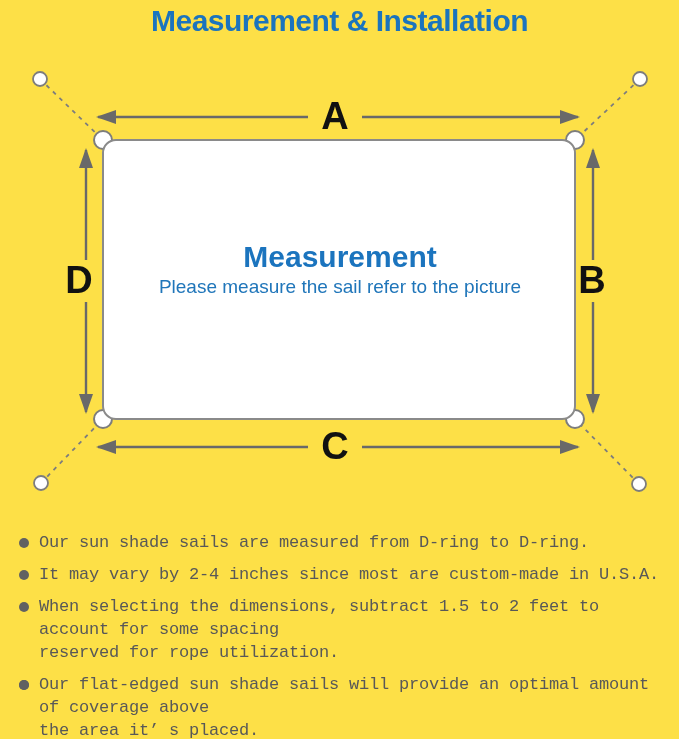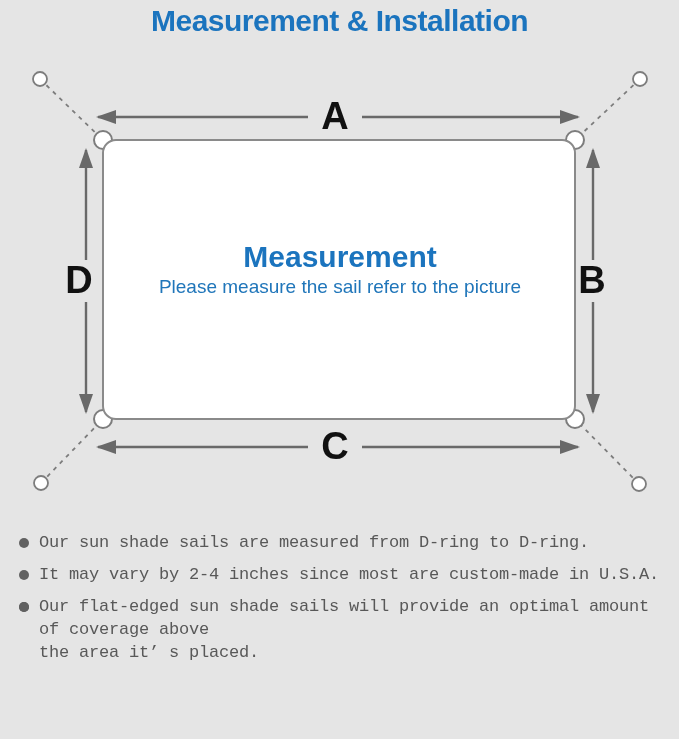--- a/index.html
+++ b/index.html
@@ -8,21 +8,21 @@
     background: #ffffff;
     width: 679px;
     height: 739px;
     font-family: "Liberation Sans", sans-serif;
     overflow: hidden;
   }
   .page {
     position: relative;
     width: 679px;
     height: 739px;
-    background: #e5e5e5;
+    background: #fde047;
   }
   .page-title {
     position: absolute;
     top: 0;
     left: 0;
     width: 679px;
     padding-top: 4px;
     text-align: center;
     font-size: 30px;
     font-weight: bold;
@@ -139,20 +139,25 @@
     <li class="note-item">
       <span class="bullet-dot"></span>
       <span class="note-text">Our sun shade sails are measured from D-ring to D-ring.</span>
     </li>
     <li class="note-item">
       <span class="bullet-dot"></span>
       <span class="note-text">It may vary by 2-4 inches since most are custom-made in U.S.A.</span>
     </li>
     <li class="note-item">
       <span class="bullet-dot"></span>
+      <span class="note-text">When selecting the dimensions, subtract 1.5 to 2 feet to account for some spacing
+reserved for rope utilization.</span>
+    </li>
+    <li class="note-item">
+      <span class="bullet-dot"></span>
     </li>
     <li class="note-item">
       <span class="bullet-dot"></span>
       <span class="note-text">Our flat-edged sun shade sails will provide an optimal amount of coverage above
 the area it’ s placed.</span>
     </li>
   </ul>
 
 </div>
 

